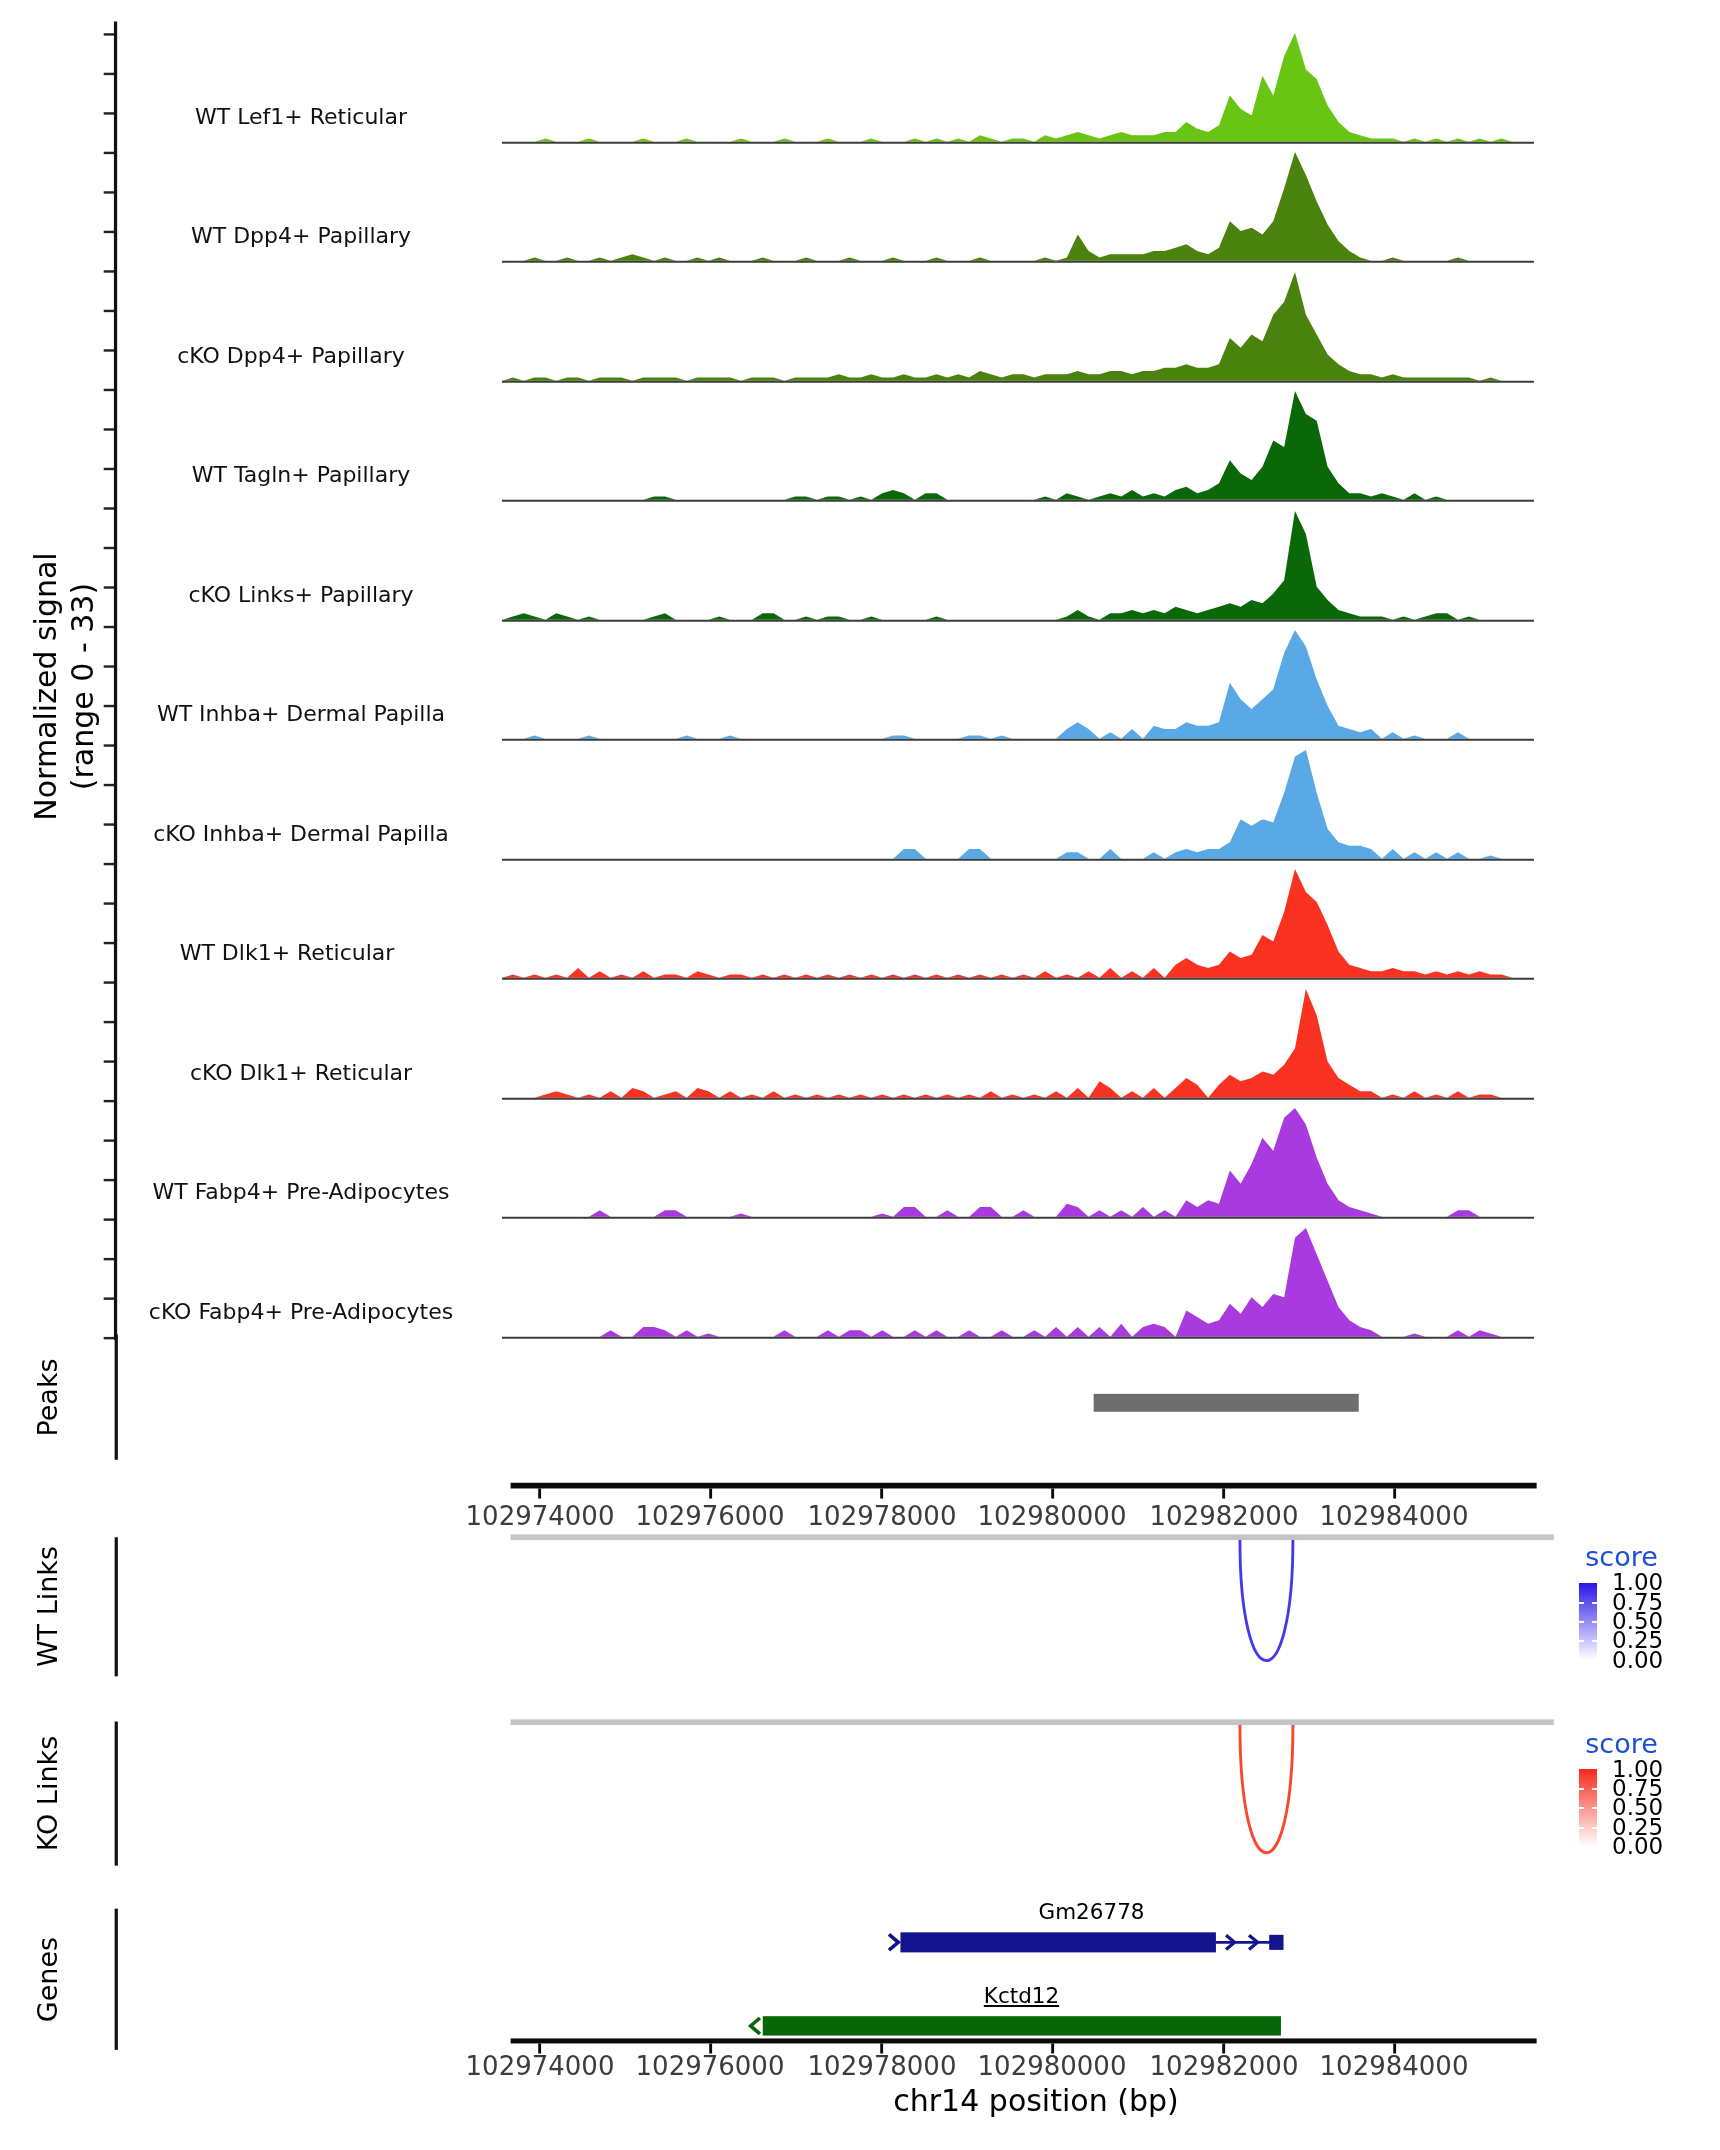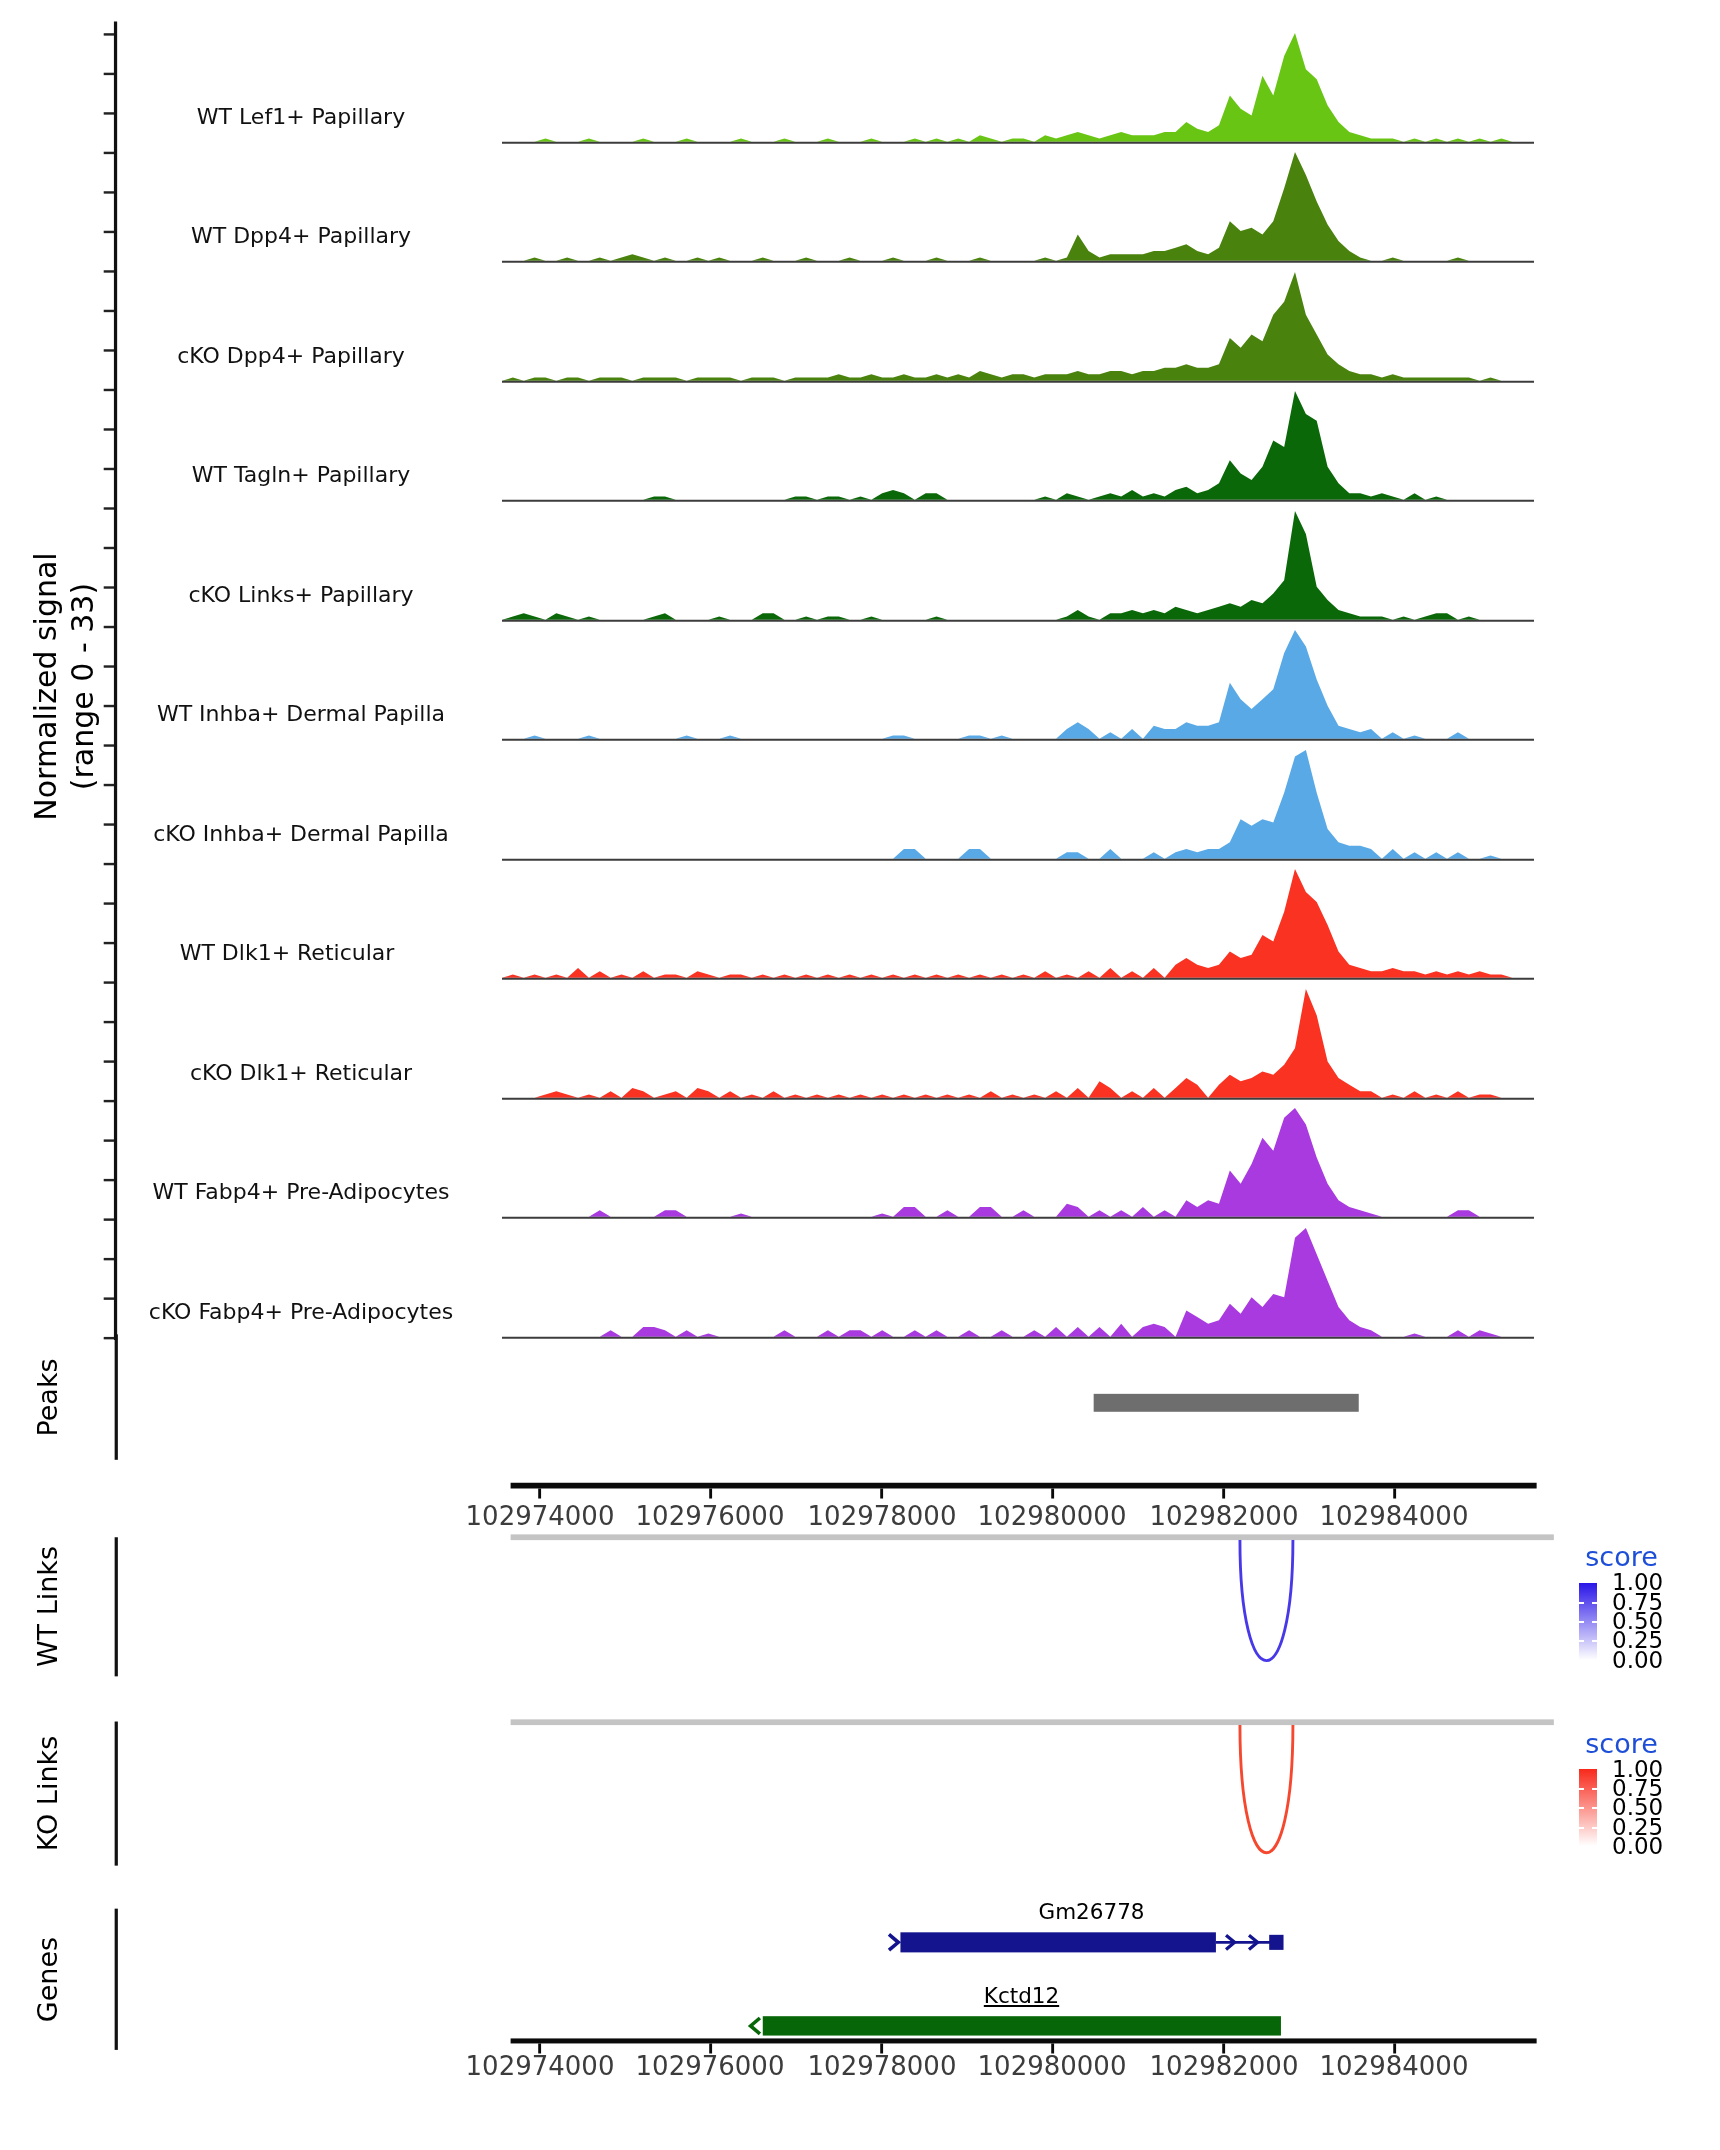--- a/index.html
+++ b/index.html
@@ -84,21 +84,22 @@
       <rect x="1255.7" y="2695" width="440.0" height="28" fill="#14148F"></rect>
       <polyline points="1239.7,2698 1252.7,2709 1239.7,2720" fill="none" stroke="#14148F" stroke-width="5"></polyline>
       <line x1="1695.8" y1="2709" x2="1772.0" y2="2709" stroke="#14148F" stroke-width="4"></line>
       <polyline points="1709.8,2699 1721.8,2709 1709.8,2719" fill="none" stroke="#14148F" stroke-width="4.5"></polyline>
       <polyline points="1741.8,2699 1753.8,2709 1741.8,2719" fill="none" stroke="#14148F" stroke-width="4.5"></polyline>
       <rect x="1770.0" y="2698.5" width="20" height="21" fill="#14148F"></rect>
       <rect x="1063.7" y="2812" width="722.7" height="27" fill="#076607"></rect>
       <polyline points="1059.7,2814.5 1046.7,2825.5 1059.7,2836.5" fill="none" stroke="#076607" stroke-width="5"></polyline>
     </svg>
 
-<div class="abs tracklabel" style="left: 122px; top: 102px; width: 358px; height: 29px; line-height: 29px;">WT Lef1+ Papillary</div>
+  <div class="abs xtitle" style="left:749px;top:2083px;width:574px;height:36px;line-height:36px;">chr14 position (bp)</div>
+<div class="abs tracklabel" style="left: 122px; top: 102px; width: 358px; height: 29px; line-height: 29px;">WT Lef1+ Reticular</div>
     <svg width="1032" height="120" viewBox="0 0 1440 167" style="position: absolute; left: 502px; top: 24px;">
       <path d="M0,164.2 L0.0,164.2 L15.2,164.2 L30.3,164.2 L45.5,164.2 L60.6,159.6 L75.8,164.2 L90.9,164.2 L106.1,164.2 L121.3,159.6 L136.4,164.2 L151.6,164.2 L166.7,164.2 L181.9,164.2 L197.1,159.6 L212.2,164.2 L227.4,164.2 L242.5,164.2 L257.7,159.6 L272.8,164.2 L288.0,164.2 L303.2,164.2 L318.3,164.2 L333.5,159.6 L348.6,164.2 L363.8,164.2 L378.9,164.2 L394.1,159.6 L409.3,164.2 L424.4,164.2 L439.6,164.2 L454.7,159.6 L469.9,164.2 L485.1,164.2 L500.2,164.2 L515.4,159.6 L530.5,164.2 L545.7,164.2 L560.8,164.2 L576.0,159.6 L591.2,164.2 L606.3,159.6 L621.5,164.2 L636.6,159.6 L651.8,164.2 L666.9,155.0 L682.1,159.6 L697.3,164.2 L712.4,159.6 L727.6,159.6 L742.7,164.2 L757.9,155.0 L773.1,159.6 L788.2,155.0 L803.4,150.4 L818.5,155.0 L833.7,159.6 L848.8,155.0 L864.0,150.4 L879.2,155.0 L894.3,155.0 L909.5,155.0 L924.6,150.4 L939.8,150.4 L954.9,136.6 L970.1,145.8 L985.3,150.4 L1000.4,141.2 L1015.6,99.7 L1030.7,118.1 L1045.9,127.4 L1061.1,72.1 L1076.2,99.7 L1091.4,44.4 L1106.5,12.2 L1121.7,62.9 L1136.8,76.7 L1152.0,113.5 L1167.2,136.6 L1182.3,150.4 L1197.5,155.0 L1212.6,159.6 L1227.8,159.6 L1242.9,159.6 L1258.1,164.2 L1273.3,159.6 L1288.4,164.2 L1303.6,159.6 L1318.7,164.2 L1333.9,159.6 L1349.1,164.2 L1364.2,159.6 L1379.4,164.2 L1394.5,159.6 L1409.7,164.2 L1424.8,164.2 L1440.0,164.2 L1440,164.2 Z" fill="#69C514" stroke="none"></path>
       <line x1="0" y1="165.4" x2="1440" y2="165.4" stroke="#3C3C3C" stroke-width="2.6"></line>
     </svg>
     <div class="abs tracklabel" style="left: 122px; top: 221px; width: 358px; height: 29px; line-height: 29px;">WT Dpp4+ Papillary</div>
     <svg width="1032" height="120" viewBox="0 0 1440 167" style="position: absolute; left: 502px; top: 143px;">
       <path d="M0,164.2 L0.0,164.2 L15.2,164.2 L30.3,164.2 L45.5,159.6 L60.6,164.2 L75.8,164.2 L90.9,159.6 L106.1,164.2 L121.3,164.2 L136.4,159.6 L151.6,164.2 L166.7,159.6 L181.9,155.0 L197.1,159.6 L212.2,164.2 L227.4,159.6 L242.5,164.2 L257.7,164.2 L272.8,159.6 L288.0,164.2 L303.2,159.6 L318.3,164.2 L333.5,164.2 L348.6,164.2 L363.8,159.6 L378.9,164.2 L394.1,164.2 L409.3,164.2 L424.4,159.6 L439.6,164.2 L454.7,164.2 L469.9,164.2 L485.1,159.6 L500.2,164.2 L515.4,164.2 L530.5,164.2 L545.7,159.6 L560.8,164.2 L576.0,164.2 L591.2,164.2 L606.3,159.6 L621.5,164.2 L636.6,164.2 L651.8,164.2 L666.9,159.6 L682.1,164.2 L697.3,164.2 L712.4,164.2 L727.6,164.2 L742.7,164.2 L757.9,159.6 L773.1,164.2 L788.2,159.6 L803.4,127.4 L818.5,150.4 L833.7,159.6 L848.8,155.0 L864.0,155.0 L879.2,155.0 L894.3,155.0 L909.5,150.4 L924.6,150.4 L939.8,145.8 L954.9,141.2 L970.1,150.4 L985.3,155.0 L1000.4,145.8 L1015.6,108.9 L1030.7,122.7 L1045.9,118.1 L1061.1,127.4 L1076.2,108.9 L1091.4,62.9 L1106.5,12.2 L1121.7,44.4 L1136.8,81.3 L1152.0,113.5 L1167.2,136.6 L1182.3,150.4 L1197.5,159.6 L1212.6,164.2 L1227.8,164.2 L1242.9,159.6 L1258.1,164.2 L1273.3,164.2 L1288.4,164.2 L1303.6,164.2 L1318.7,164.2 L1333.9,159.6 L1349.1,164.2 L1364.2,164.2 L1379.4,164.2 L1394.5,164.2 L1409.7,164.2 L1424.8,164.2 L1440.0,164.2 L1440,164.2 Z" fill="#49830D" stroke="none"></path>
       <line x1="0" y1="165.4" x2="1440" y2="165.4" stroke="#3C3C3C" stroke-width="2.6"></line>
     </svg>
     <div class="abs tracklabel" style="left: 112px; top: 341px; width: 358px; height: 29px; line-height: 29px;">cKO Dpp4+ Papillary</div>

